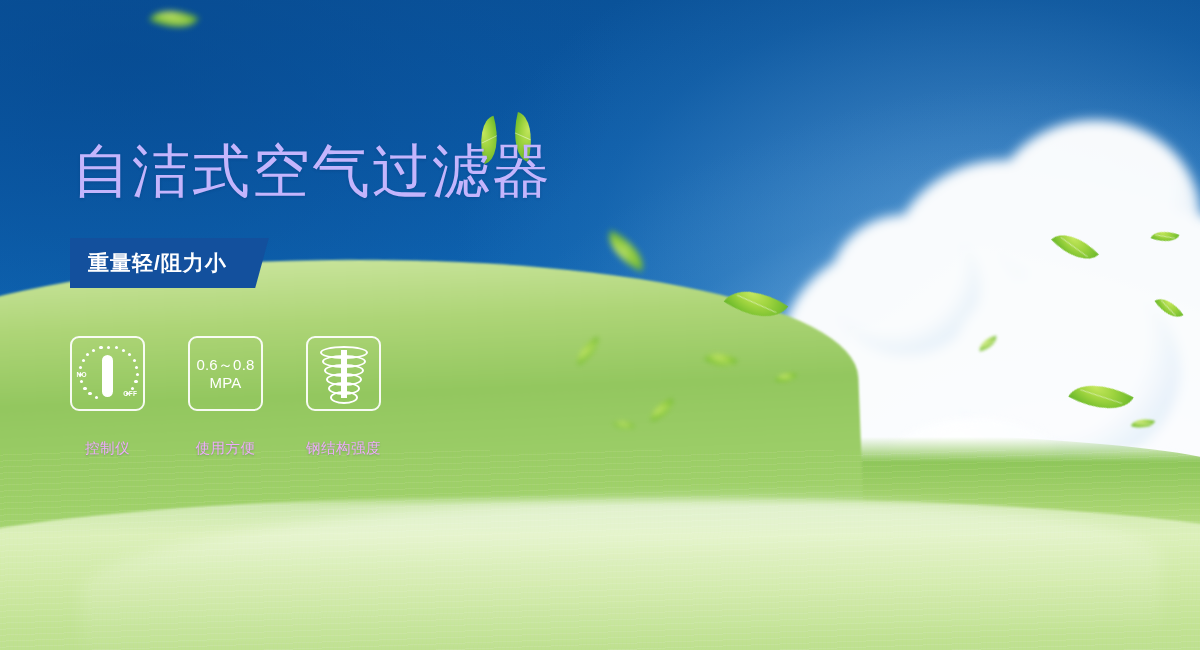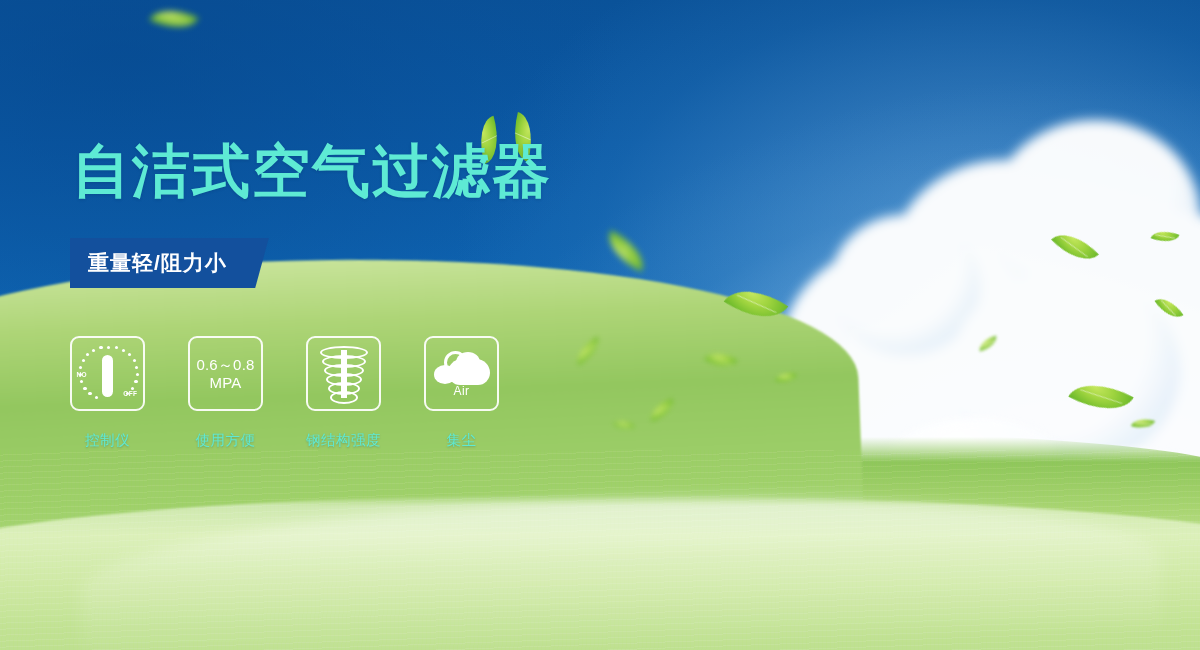--- a/index.html
+++ b/index.html
@@ -136,25 +136,25 @@
     width: 76%; height: 1px;
     background: rgba(255,255,255,0.45);
     transform: rotate(-10deg);
   }
 
   
   .headline {
     position: absolute;
     left: 72px;
     top: 142px;
-    color: #5eead4;
+    color: #c4b5fd;
     font-size: 58px;
     line-height: 1;
     letter-spacing: 2px;
-    font-weight: 700;
+    font-weight: 400;
     white-space: nowrap;
     text-shadow: 0 1px 3px rgba(0,30,70,0.18);
   }
 
   
   .sprout { position: absolute; }
 
   
   .subbar {
     position: absolute;
@@ -223,22 +223,22 @@
   .feature-text {
     color: #ffffff;
     font-size: 15px;
     line-height: 1.18;
     text-align: center;
     font-weight: 300;
     letter-spacing: 0.2px;
     white-space: pre-line;
   }
   .feature-label {
-    margin-top: 20px;
-    color: #5eead4;
+    margin-top: 28px;
+    color: #f0abfc;
     font-size: 14.5px;
     white-space: nowrap;
     letter-spacing: 0.5px;
     text-shadow: 0 1px 2px rgba(0,40,90,0.25);
   }
 
   
   .gauge { position: relative; width: 62px; height: 62px; }
   .gauge-dot {
     position: absolute;
@@ -448,27 +448,15 @@
           <i style="top:18px; width:36px;"></i>
           <i style="top:27px; width:32px;"></i>
           <i style="top:36px; width:28px;"></i>
           <i style="top:45px; width:24px;"></i>
         </div>
       </div>
       <div class="feature-label">钢结构强度</div>
     </div>
 
 
-    <div class="feature">
-      <div class="feature-box">
-        <div class="cloudicon">
-          <span class="sun"></span>
-          <span class="c3"></span>
-          <span class="c2"></span>
-          <span class="c1"></span>
-        </div>
-        <div class="cloudicon-air">Air</div>
-      </div>
-      <div class="feature-label">集尘</div>
-    </div>
 
   </div>
 </div>
 
 </body></html>

